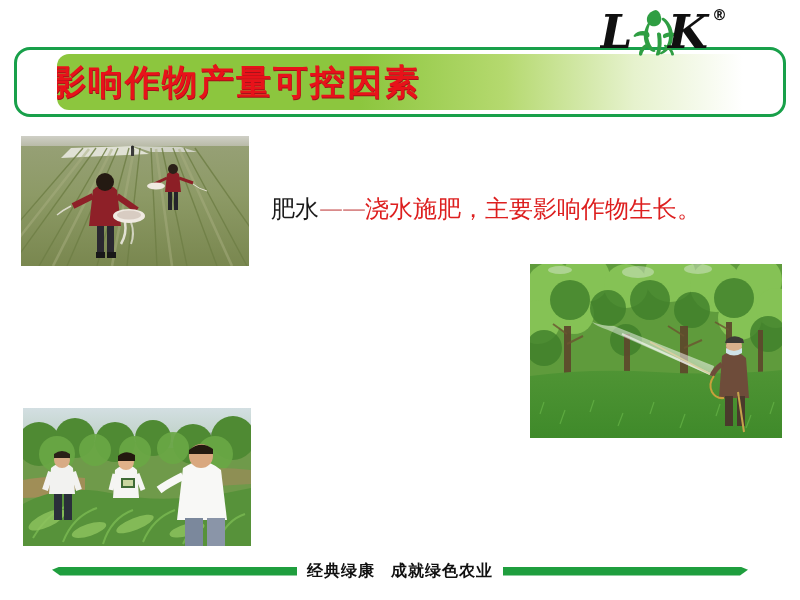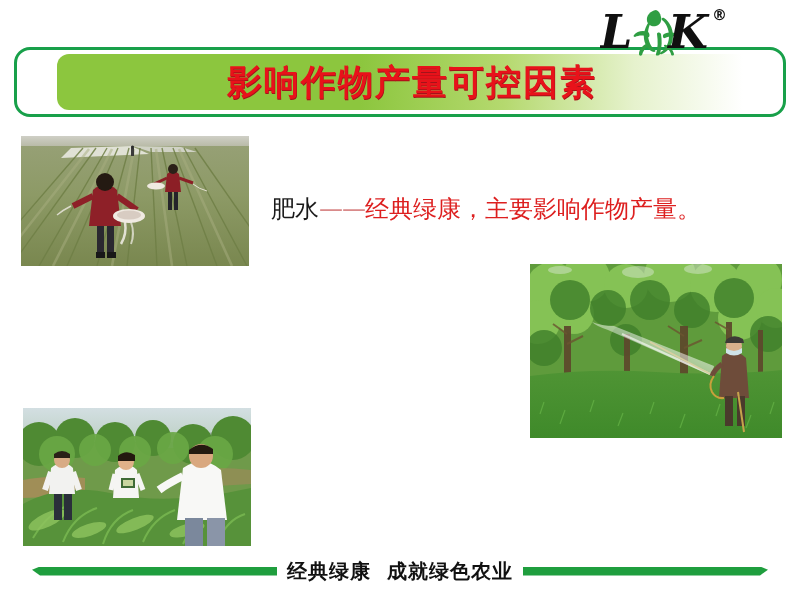--- a/index.html
+++ b/index.html
@@ -38,21 +38,21 @@
   .title-inner {
     position: absolute;
     left: 4px;
     top: 4px;
     right: 4px;
     bottom: 4px;
     border-radius: 12px;
     background: linear-gradient(to right, #8cc63e 0%, #8cc63e 42%, #b5d96f 62%, #e6f2cd 80%, #ffffff 95%);
     display: flex;
     align-items: center;
-    justify-content: center;
+    justify-content: flex-start;
     overflow: hidden;
     margin-left: 36px;
   }
   .title-text {
     font-family: "DejaVu Sans", "Liberation Sans", sans-serif;
     font-size: 35px;
     font-weight: bold;
     color: #e8121a;
     letter-spacing: 2px;
     line-height: 1;
@@ -120,21 +120,21 @@
   .footer-bar.left {
     width: 245px;
     clip-path: polygon(0 35%, 8px 0, 100% 0, 100% 100%, 8px 100%);
   }
   .footer-bar.right {
     width: 245px;
     clip-path: polygon(0 0, calc(100% - 8px) 0, 100% 35%, calc(100% - 8px) 100%, 0 100%);
   }
   .footer-text {
     font-family: "DejaVu Sans", "Liberation Sans", sans-serif;
-    font-size: 20px;
+    font-size: 16px;
     font-weight: bold;
     color: #111111;
     padding: 0 10px;
     letter-spacing: 1px;
     white-space: nowrap;
   }
   .footer-text .gap { display: inline-block; width: 16px; }
 </style>
 </head>
 <body>
@@ -237,21 +237,21 @@
         <ellipse cx="108" cy="80" rx="16" ry="7" fill="#f0eae2"></ellipse>
         <ellipse cx="108" cy="79" rx="12" ry="4.5" fill="#d8ccc2"></ellipse>
         <path d="M104 86 q2 12 -4 22" stroke="#f2efe8" stroke-width="2.5" fill="none" opacity="0.85"></path>
         <path d="M110 86 q4 12 0 22" stroke="#f2efe8" stroke-width="2" fill="none" opacity="0.7"></path>
         <path d="M50 70 q-8 4 -14 9" stroke="#e9e5dc" stroke-width="1.4" fill="none" opacity="0.85"></path>
       </g>
     </svg>
   </div>
 
   <div class="body-line" id="line-fertilizer">
-    <span class="lead">肥水</span><span class="dash">——</span><span class="emph">经典绿康，主要影响作物产量。</span>
+    <span class="lead">肥水</span><span class="dash">——</span><span class="emph">浇水施肥，主要影响作物生长。</span>
   </div>
 
   <div class="photo" id="photo-spraying">
     <svg width="252" height="174" viewBox="0 0 252 174" xmlns="http://www.w3.org/2000/svg">
       <defs>
         <linearGradient id="grass2" x1="0" y1="0" x2="0" y2="1">
           <stop offset="0%" stop-color="#4f9434"></stop>
           <stop offset="100%" stop-color="#3f8a2a"></stop>
         </linearGradient>
         <linearGradient id="mist" x1="1" y1="0" x2="0" y2="1">

